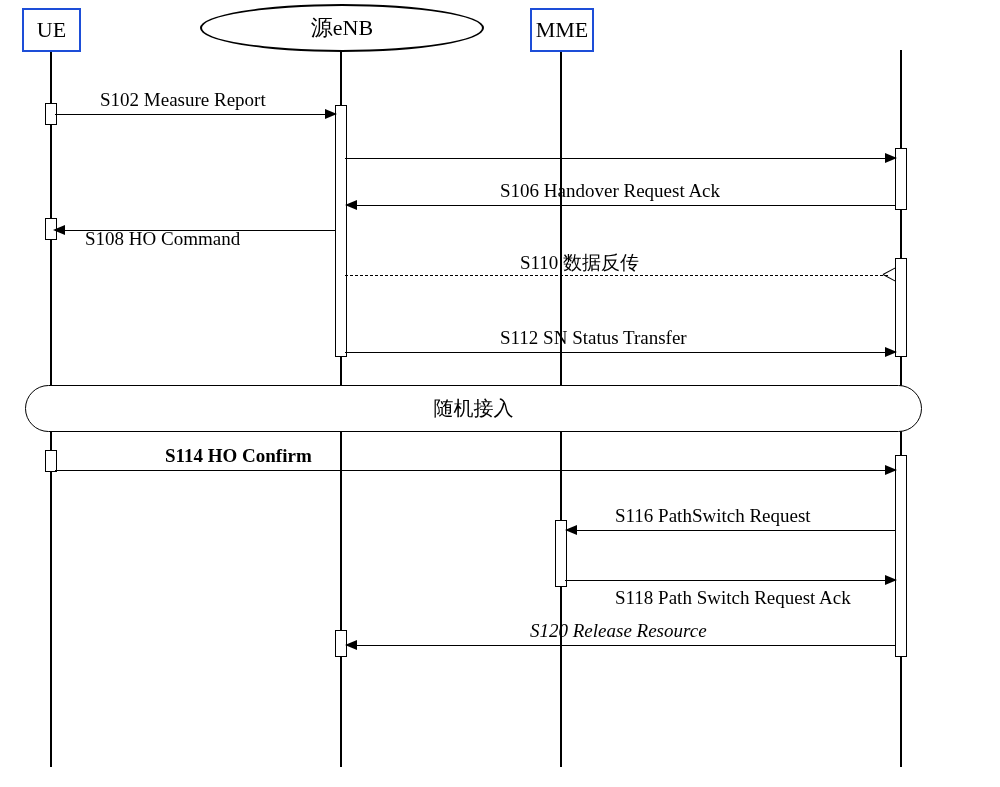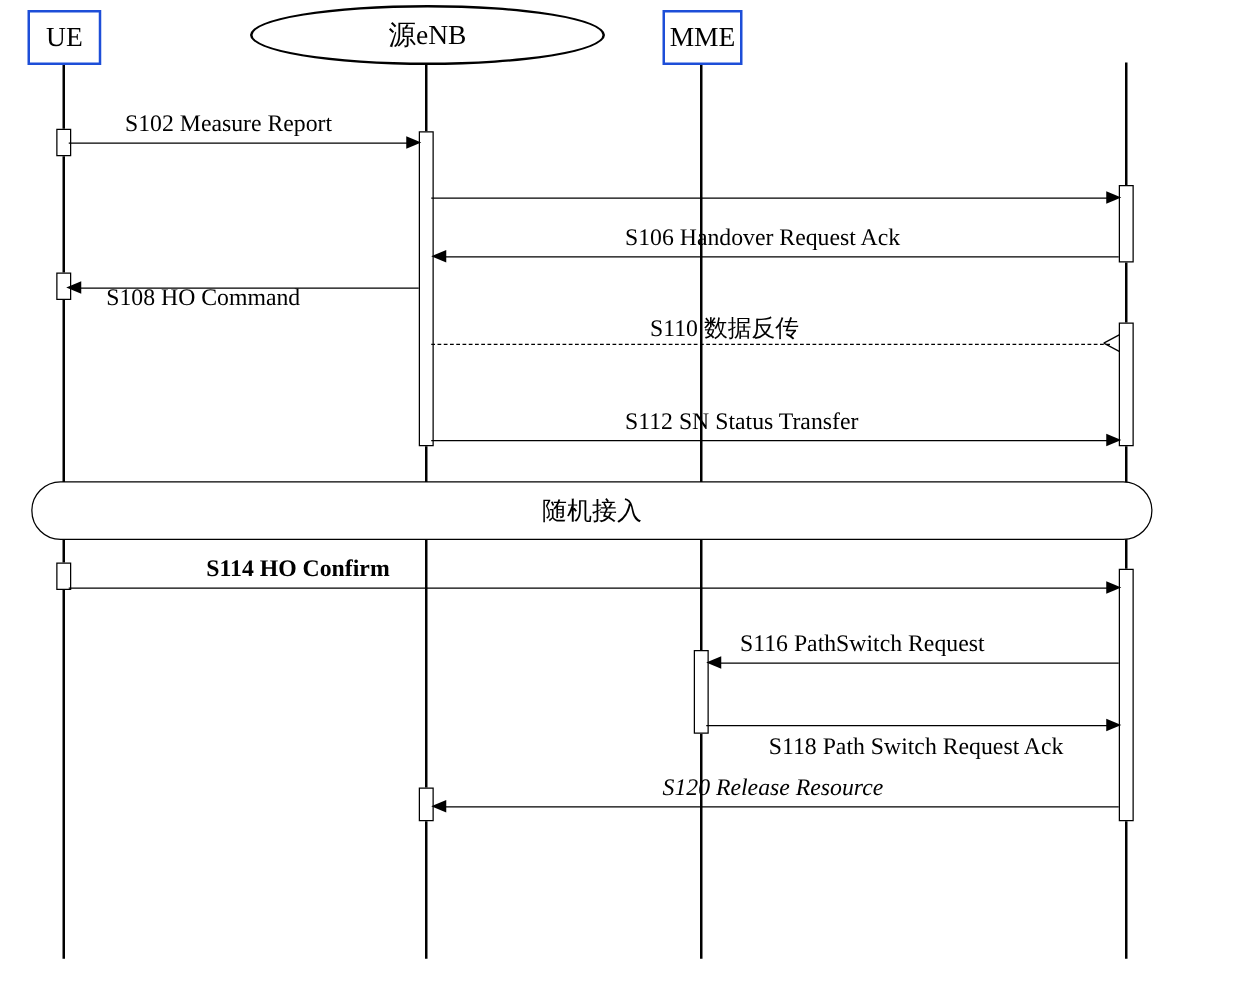--- a/index.html
+++ b/index.html
@@ -177,21 +177,21 @@
   <div class="combined-fragment" style="left:25px; top:385px; width:895px; height:45px;">
     <span>随机接入</span>
   </div>
 
   <div class="arrow-line" style="left:55px; top:470px; width:832px;"></div>
   <div class="arrow-head-right" style="left:885px; top:465px;"></div>
   <div class="msg-label" style="left:165px; top:445px;font-weight:bold;">S114    HO Confirm</div>
 
   <div class="arrow-line" style="left:572px; top:530px; width:323px;"></div>
   <div class="arrow-head-left" style="left:565px; top:525px;"></div>
-  <div class="msg-label" style="left:592px; top:505px;">S116    PathSwitch Request</div>
+  <div class="msg-label" style="left:615px; top:505px;">S116    PathSwitch Request</div>
 
   <div class="arrow-line" style="left:565px; top:580px; width:323px;"></div>
   <div class="arrow-head-right" style="left:885px; top:575px;"></div>
   <div class="msg-label" style="left:615px; top:555px;margin-top:32px;">S118    Path Switch Request Ack</div>
 
   <div class="arrow-line" style="left:352px; top:645px; width:543px;"></div>
   <div class="arrow-head-left" style="left:345px; top:640px;"></div>
   <div class="msg-label" style="left:530px; top:620px;font-style:italic;">S120   Release Resource</div>
 
 </div>

